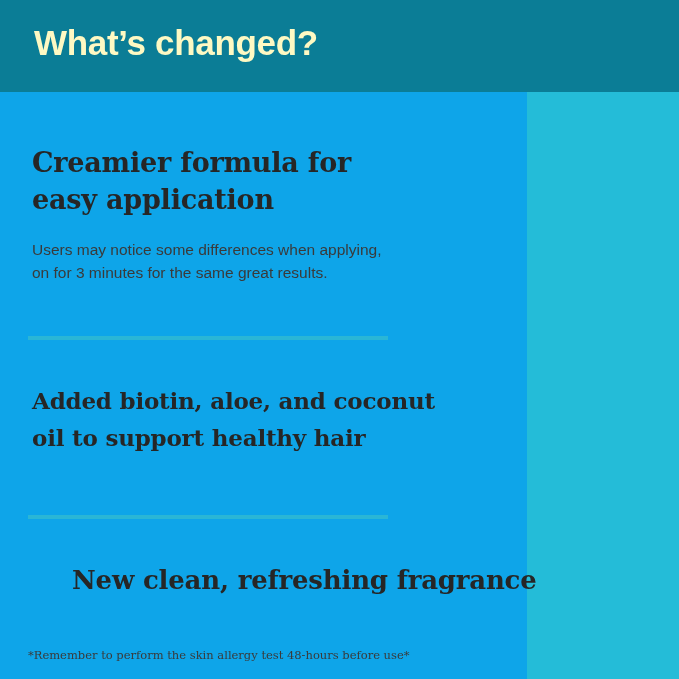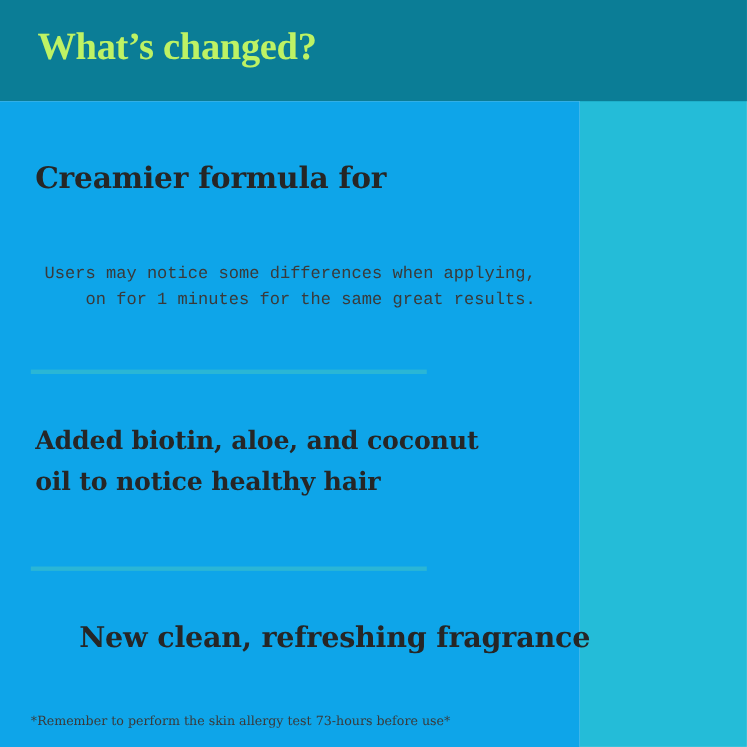--- a/index.html
+++ b/index.html
@@ -35,25 +35,25 @@
     top: 0;
     left: 0;
     width: 679px;
     height: 92px;
     background: #0b7d96;
   }
   #header-title {
     position: absolute;
     left: 34px;
     top: 21px;
-    font-family: Liberation Serif, serif;
+    font-family: Liberation Sans, sans-serif;
     font-weight: bold;
     font-size: 35px;
     line-height: 44px;
-    color: #bef264;
+    color: #fef9c3;
     letter-spacing: -0.3px;
     white-space: nowrap;
   }
   
   #content {
     position: absolute;
     left: 0;
     top: 92px;
     width: 527px;
     height: 672px;
@@ -70,26 +70,25 @@
     color: #262626;
     letter-spacing: -0.2px;
   }
   #heading-1 {
     top: 52px;
     font-size: 27px;
     line-height: 37px;
   }
   #body-1 {
     top: 146px;
-    font-family: Liberation Mono, monospace;
+    font-family: Liberation Sans, sans-serif;
     font-size: 15.5px;
     line-height: 23px;
     color: #3a3a3a;
     width: 455px;
-    text-align: right;
   }
   .rule {
     position: absolute;
     left: 28px;
     width: 360px;
     height: 4px;
     background: #2ab6d6;
   }
   #rule-1 { top: 244px; }
   #rule-2 { top: 423px; }
@@ -124,36 +123,37 @@
   <div id="right-panel"></div>
 
   <div id="header-band">
     <div id="header-title">What’s changed?</div>
   </div>
 
   <div id="content">
 
     <div class="block heading" id="heading-1">
       <span class="nowrap-line">Creamier formula for</span>
+      <span class="nowrap-line">easy application</span>
     </div>
 
     <div class="block" id="body-1">
       <span class="nowrap-line">Users may notice some differences when applying,</span>
-      <span class="nowrap-line">on for 1 minutes for the same great results.</span>
+      <span class="nowrap-line">on for 3 minutes for the same great results.</span>
     </div>
 
     <div class="rule" id="rule-1"></div>
 
     <div class="block heading" id="heading-2">
       <span class="nowrap-line">Added biotin, aloe, and coconut</span>
-      <span class="nowrap-line">oil to notice healthy hair</span>
+      <span class="nowrap-line">oil to support healthy hair</span>
     </div>
 
     <div class="rule" id="rule-2"></div>
 
     <div class="block heading" id="heading-3">
       <span class="nowrap-line">New clean, refreshing fragrance</span>
     </div>
 
-    <div id="footnote">*Remember to perform the skin allergy test 73-hours before use*</div>
+    <div id="footnote">*Remember to perform the skin allergy test 48-hours before use*</div>
 
   </div>
 </div>
 
 </body></html>

